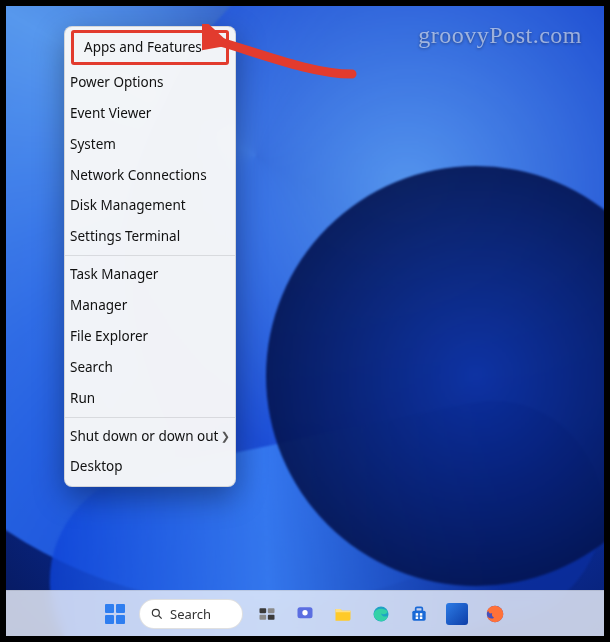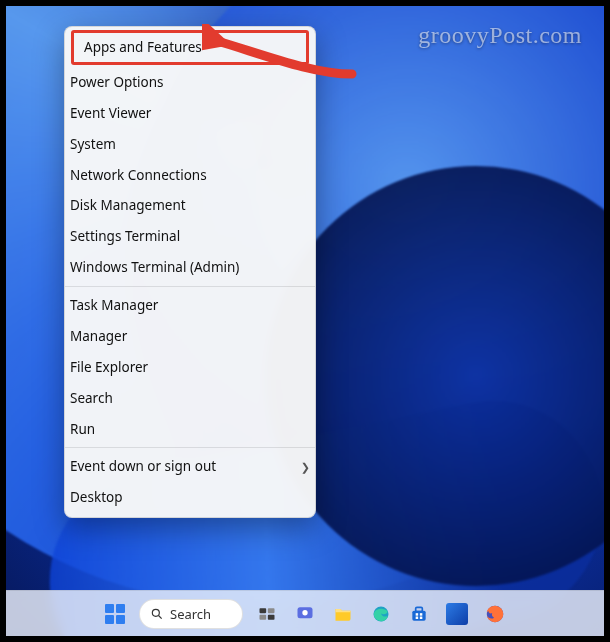--- a/index.html
+++ b/index.html
@@ -31,21 +31,21 @@
     position:absolute; top:16px; right:22px;
     color: rgba(255,255,255,.55);
     font-family: Georgia, serif; font-size:24px; letter-spacing:.5px;
     text-shadow: 0 1px 3px rgba(0,0,0,.4);
     pointer-events:none;
   }
   
   .winx-menu {
     position:absolute;
     left:58px; top:20px;
-    width:252px;
+    width:172px;
     background: rgba(248,248,248,.97);
     border: 1px solid rgba(0,0,0,.12);
     border-radius:8px;
     box-shadow: 0 10px 30px rgba(0,0,0,.35);
     padding: 4px 0;
     font-size:13.5px;
     color:#111;
     backdrop-filter: blur(4px);
   }
   .menu-item {
@@ -120,23 +120,20 @@
       </div>
     <div class="menu-item">
         <span>Network Connections</span>
       </div>
     <div class="menu-item">
         <span>Disk Management</span>
       </div>
     <div class="menu-item">
         <span>Settings Terminal</span>
       </div>
-    <div class="menu-item">
-        <span>Windows Terminal (Admin)</span>
-      </div>
 
     <div class="menu-sep"></div>
 
     <div class="menu-item">
         <span>Task Manager</span>
       </div>
     <div class="menu-item">
         <span>Manager</span>
       </div>
     <div class="menu-item">
@@ -145,21 +142,21 @@
     <div class="menu-item">
         <span>Search</span>
       </div>
     <div class="menu-item">
         <span>Run</span>
       </div>
 
     <div class="menu-sep"></div>
 
     <div class="menu-item">
-      <span>Event down or sign out</span>
+      <span>Shut down or down out</span>
       <span class="submenu-caret">❯</span>
     </div>
     <div class="menu-item">
         <span>Desktop</span>
       </div>
   </div>
 
   <svg class="arrow-svg" viewBox="0 0 160 74">
     <defs>
       <marker id="ah" markerWidth="14" markerHeight="12" refX="2" refY="6" orient="auto">

